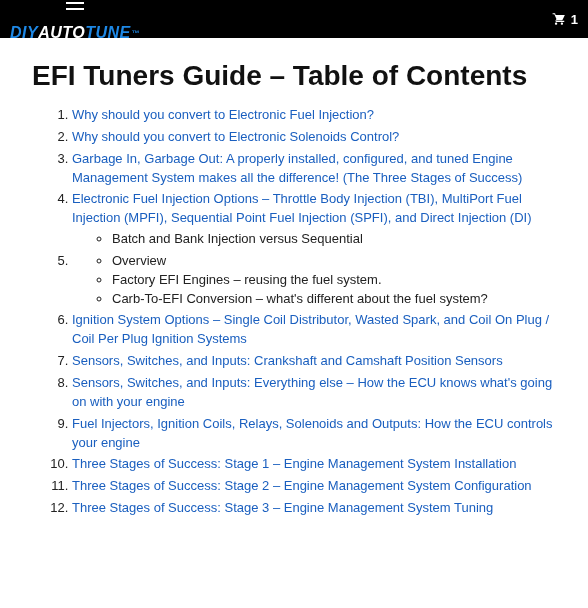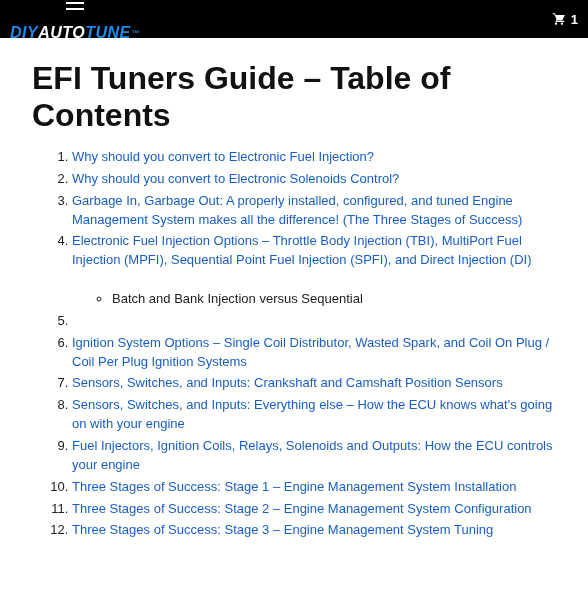--- a/index.html
+++ b/index.html
@@ -13,25 +13,25 @@
   .hamburger span { display: block; height: 2px; background: #fff; width: 100%; }
   .logo { display: flex; align-items: center; font-weight: 800; font-style: italic; font-size: 16px; letter-spacing: 0.5px; }
   .logo .diy { color: #1e88e5; }
   .logo .auto { color: #fff; }
   .logo .tune { color: #1e88e5; }
   .tm { font-size: 8px; color: #1e88e5; font-style: normal; font-weight: 600; vertical-align: super; margin-left: 1px; }
   .icon-btn { cursor: pointer; display: flex; align-items: center; gap: 4px; }
   .icon-user svg, .icon-search svg, .icon-cart svg { fill: #fff; }
   .cart-count { font-size: 13px; color: #fff; font-weight: bold; }
   .content { padding: 22px 32px 0 32px; }
-  h1 { font-size: 32px; font-weight: 700; color: #111; margin-bottom: 14px; }
+  h1 { font-size: 28px; font-weight: 700; color: #111; margin-bottom: 14px; }
   ol.main { list-style: decimal; padding-left: 40px; counter-reset: item; }
   ol.main > li { font-size: 13px; line-height: 1.45; color: #222; margin-bottom: 3px; }
   ol.main > li > a { color: #1a5fbf; text-decoration: none; font-weight: 400; }
-  ul.sub { list-style: circle; padding-left: 40px; margin-top: 20px; margin-bottom: 2px; }
+  ul.sub { list-style: circle; padding-left: 40px; margin-top: 2px; margin-bottom: 2px; }
   ul.sub li { font-size: 13px; line-height: 1.45; color: #222; }
 </style>
 </head>
 <body>
 
 <div class="topbar">
   <div class="topbar-left">
     <div class="hamburger">
       <span></span>
         <span></span>
@@ -66,21 +66,25 @@
 
 <div class="content">
   <h1>EFI Tuners Guide – Table of Contents</h1>
   <ol class="main" id="toc">
       <li><a href="#">Why should you convert to Electronic Fuel Injection?</a></li>
       <li><a href="#">Why should you convert to Electronic Solenoids Control?</a></li>
       <li><a href="#">Garbage In, Garbage Out:  A properly installed, configured, and tuned Engine Management System makes all the difference!  (The Three Stages of Success)</a></li>
       <li><a href="#">Electronic Fuel Injection Options – Throttle Body Injection (TBI), MultiPort Fuel Injection (MPFI), Sequential Point Fuel Injection (SPFI), and Direct Injection (DI)</a><ul class="sub">
           <li>Batch and Bank Injection versus Sequential</li>
         </ul></li>
-      <li></li>
+      <li><ul class="sub">
+          <li>Overview</li>
+          <li>Factory EFI Engines – reusing the fuel system.</li>
+          <li>Carb-To-EFI Conversion – what's different about the fuel system?</li>
+        </ul></li>
       <li><a href="#">Ignition System Options – Single Coil Distributor, Wasted Spark, and Coil On Plug / Coil Per Plug Ignition Systems</a></li>
       <li><a href="#">Sensors, Switches, and Inputs:  Crankshaft and Camshaft Position Sensors</a></li>
       <li><a href="#">Sensors, Switches, and Inputs:  Everything else – How the ECU knows what's going on with your engine</a></li>
       <li><a href="#">Fuel Injectors, Ignition Coils, Relays, Solenoids and Outputs:  How the ECU controls your engine</a></li>
       <li><a href="#">Three Stages of Success: Stage 1 – Engine Management System Installation</a></li>
       <li><a href="#">Three Stages of Success: Stage 2 – Engine Management System Configuration</a></li>
       <li><a href="#">Three Stages of Success: Stage 3 – Engine Management System Tuning</a></li>
     </ol>
 </div>
 

